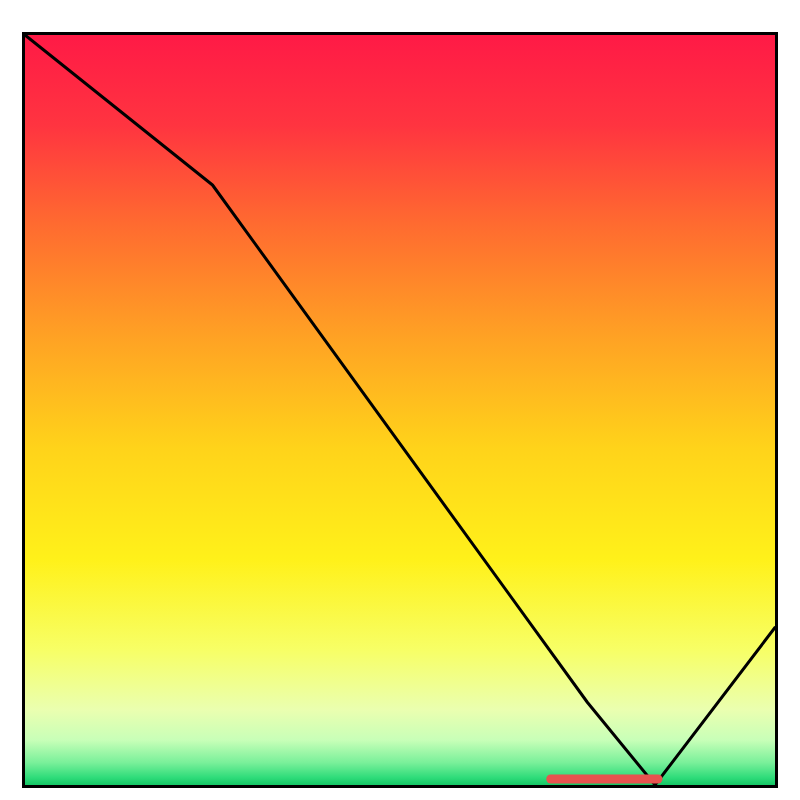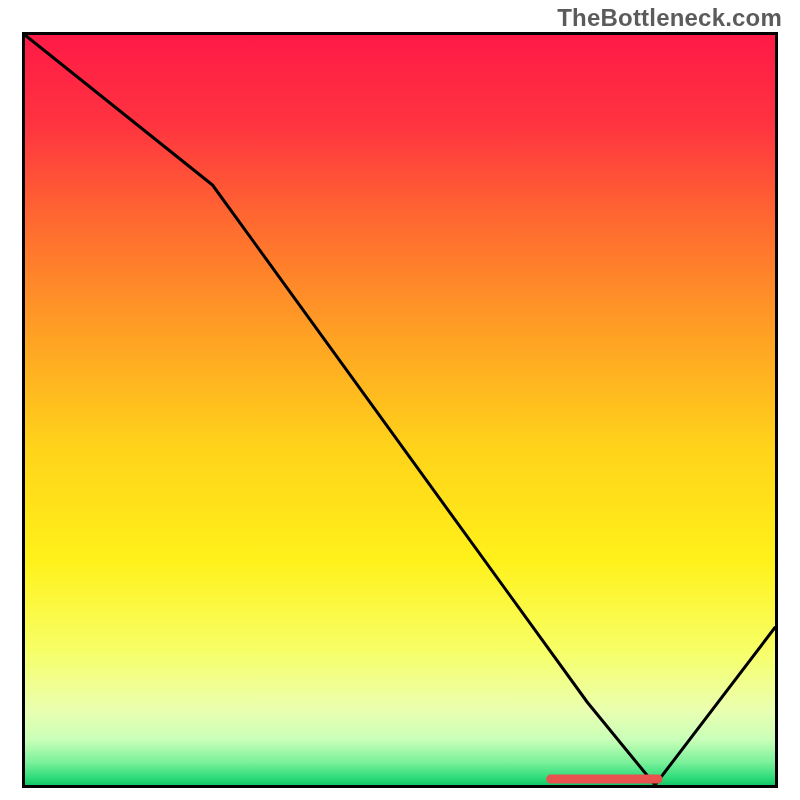--- a/index.html
+++ b/index.html
@@ -50,21 +50,20 @@
     inset: 0;
     width: 100%;
     height: 100%;
   }
 </style>
 </head>
 <body>
 
 <div class="wrap">
 
-  <div class="watermark">TheBottleneck.com</div>
 
   <div class="plot-border">
     <svg class="gradient" viewBox="0 0 100 100" preserveAspectRatio="none">
       <defs>
         <linearGradient id="bg-grad" x1="0" y1="0" x2="0" y2="1">
             <stop offset="0%" stop-color="#ff1a46"></stop>
             <stop offset="12%" stop-color="#ff3440"></stop>
             <stop offset="25%" stop-color="#ff6a30"></stop>
             <stop offset="40%" stop-color="#ffa124"></stop>
             <stop offset="55%" stop-color="#ffd31a"></stop>

